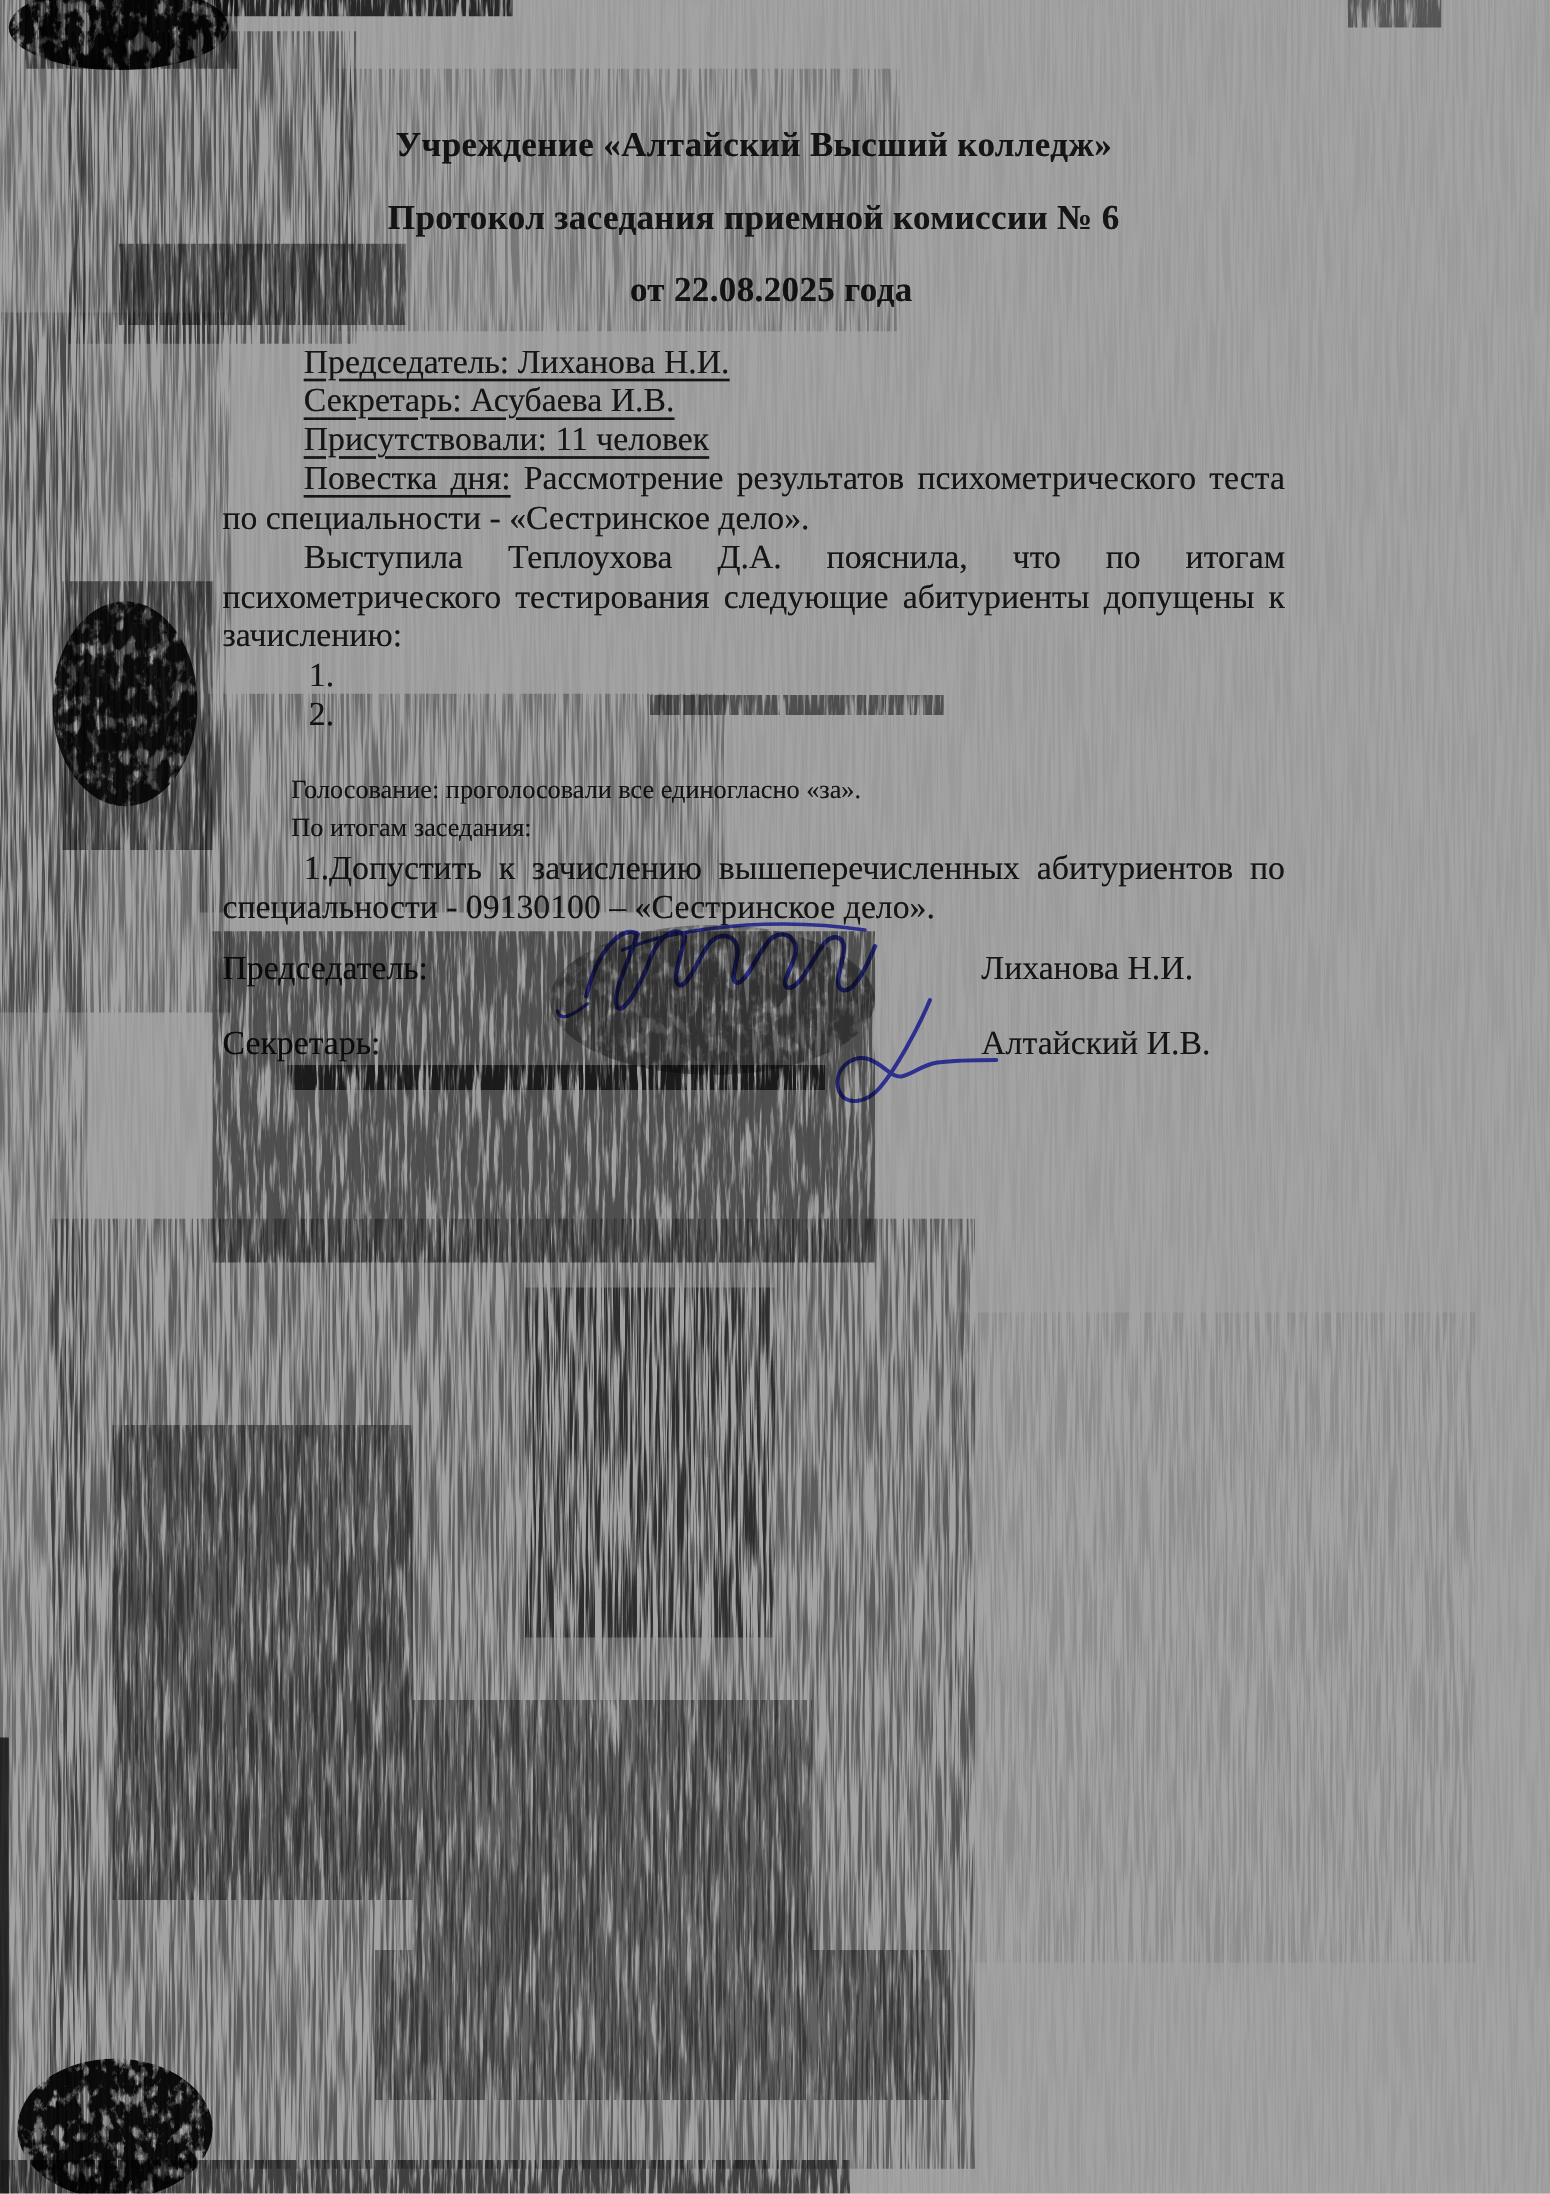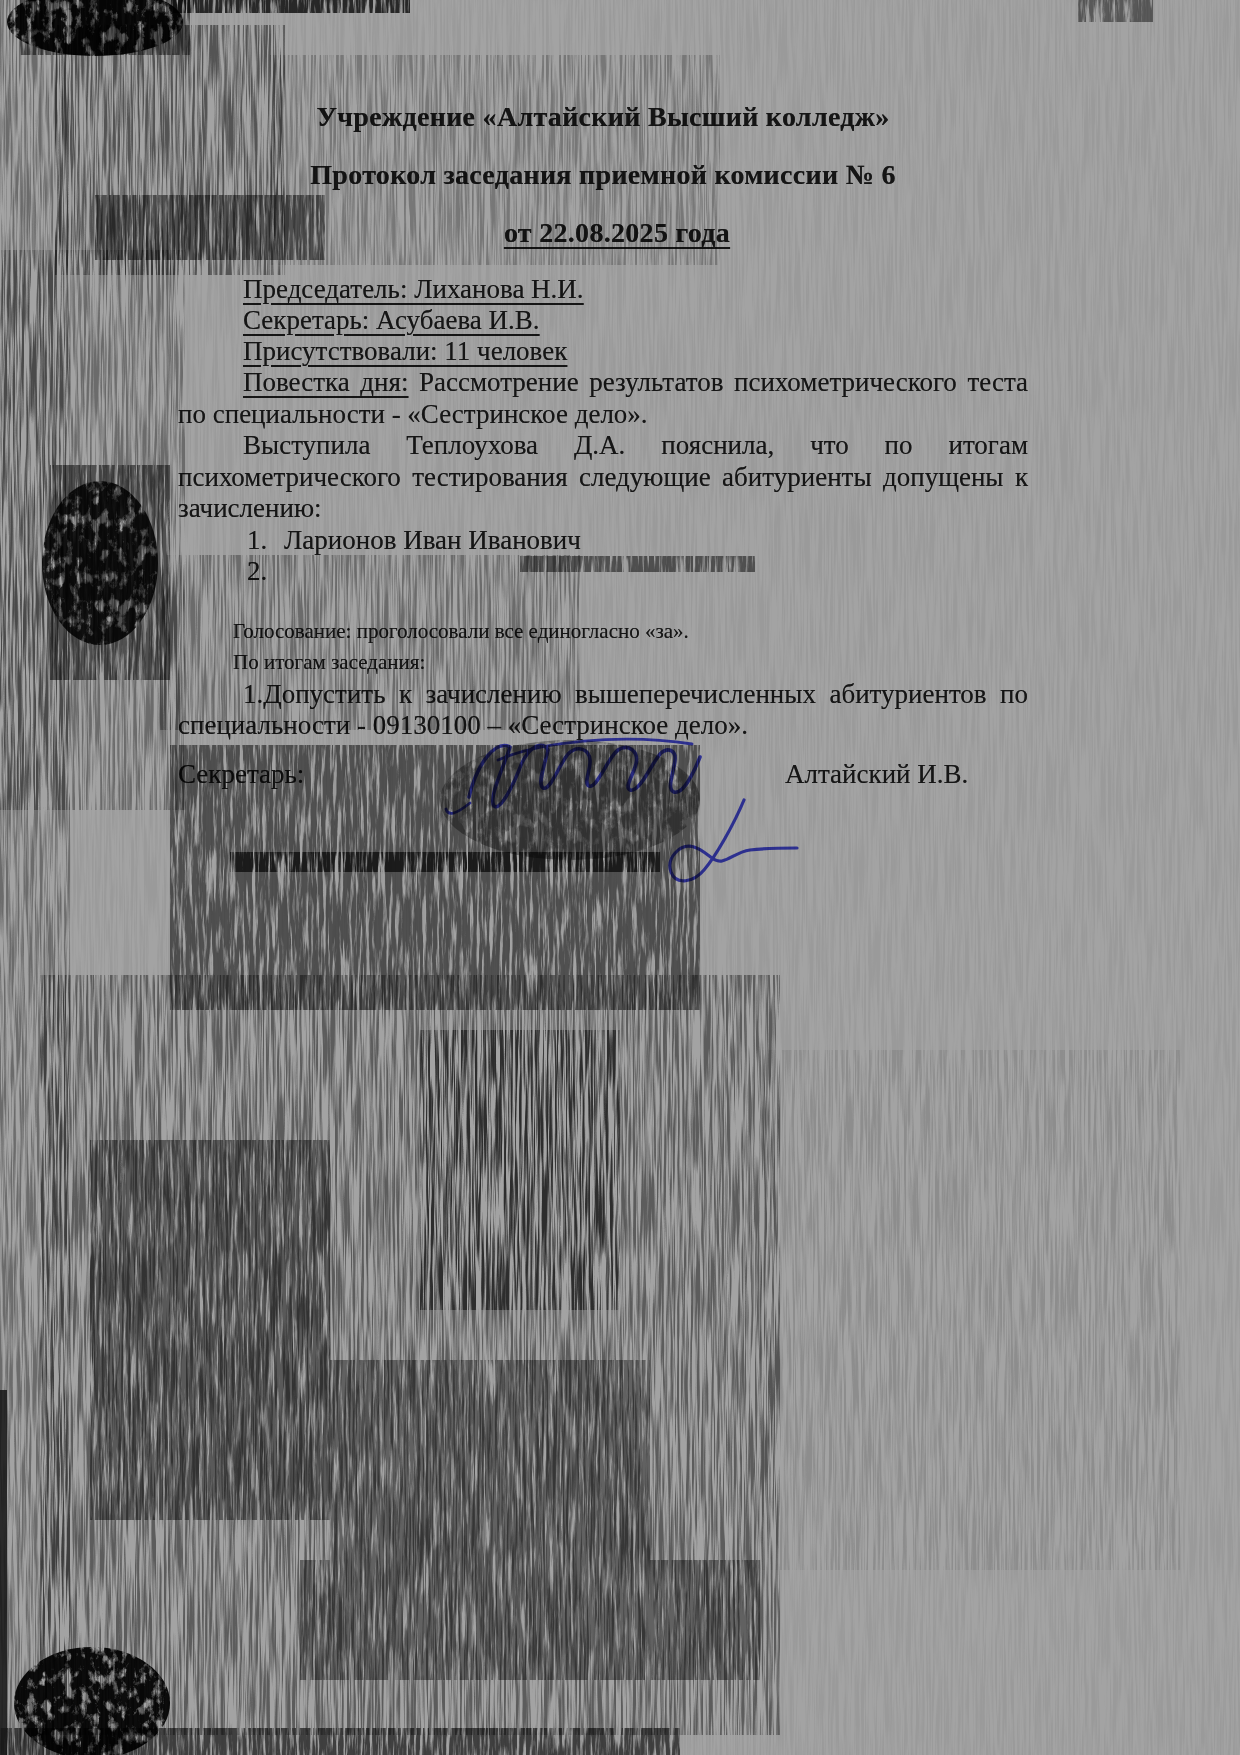--- a/index.html
+++ b/index.html
@@ -16,21 +16,21 @@
   .content{
     position:absolute;left:178px;top:0;width:850px;
     padding-top:100px;
   }
   .t{
     font-weight:bold;font-size:28px;line-height:34px;
     text-align:center;margin:0 0 24px 0;
     letter-spacing:.3px;
     text-shadow:0 0 .5px rgba(10,10,10,.55);
   }
-  .t.ul{ text-decoration:underline;text-decoration-thickness:2px;text-underline-offset:5px;padding-left:28px; }
+  .t.ul{ text-decoration-thickness:2px;text-underline-offset:5px;padding-left:28px; }
   .hblock{margin-top:24px;}
   .hline{
     font-size:27px;line-height:31px;margin:0;
     text-indent:65px;
     text-decoration:underline;text-decoration-thickness:1.5px;text-underline-offset:5px;
     text-shadow:0 0 .4px rgba(10,10,10,.5);
   }
   .para{
     font-size:27px;line-height:31.5px;margin:0;
     text-align:justify;text-indent:65px;
@@ -80,34 +80,37 @@
       <p class="hline">Присутствовали: 11 человек</p>
     </div>
 
     <p class="para"><span class="lbl">Повестка дня:</span> <span>Рассмотрение результатов психометрического теста по специальности - «Сестринское дело».</span></p>
 
     <p class="para">Выступила Теплоухова Д.А. пояснила, что по итогам психометрического тестирования следующие абитуриенты допущены к зачислению:</p>
 
     <div class="list">
       <div class="li">
         <span class="num">1.</span>
-        <span>Ларионов Иван Иванович</span>
       </div>
       <div class="li">
         <span class="num">2.</span>
       </div>
     </div>
 
     <div class="gap"></div>
 
     <p class="plain">Голосование: проголосовали все единогласно «за».</p>
     <p class="plain">По итогам заседания:</p>
     <p class="para">1.Допустить к зачислению вышеперечисленных абитуриентов по специальности - 09130100 – «Сестринское дело».</p>
 
     <div class="sigblock">
+      <div class="sigrow">
+        <span>Председатель:</span>
+        <span class="name">Лиханова Н.И.</span>
+      </div>
       <div class="sigrow">
         <span>Секретарь:</span>
         <span class="name">Алтайский И.В.</span>
       </div>
     </div>
   </div>
 
   <svg class="overlay sigs" width="1240" height="1755" viewBox="0 0 1240 1755" xmlns="http://www.w3.org/2000/svg">
     <g fill="none" stroke="#2e3192" stroke-linecap="round" stroke-linejoin="round">
       <path stroke-width="3.6" d="

